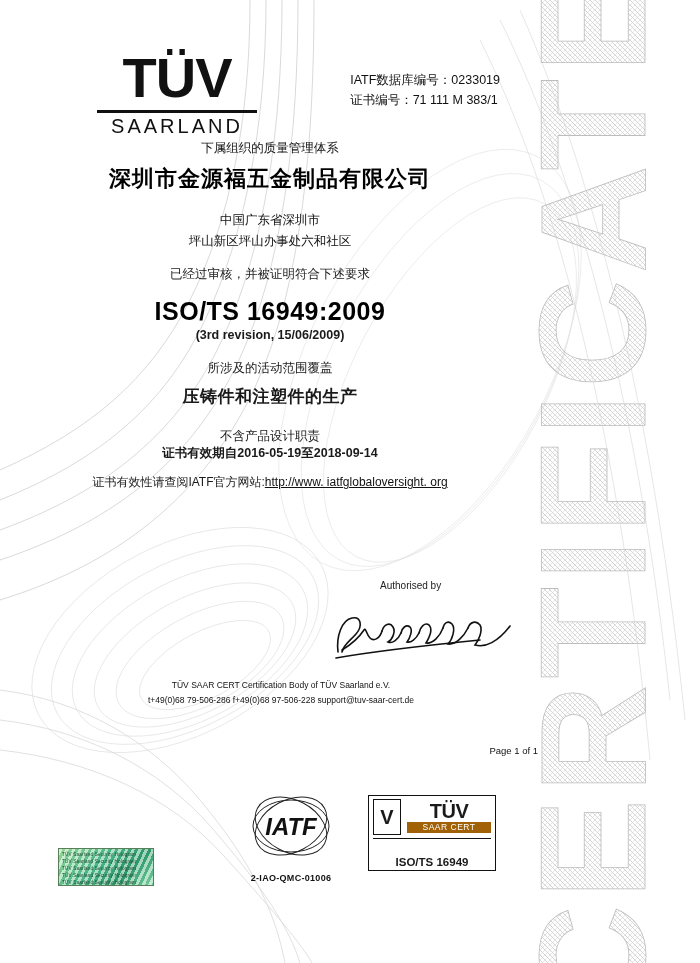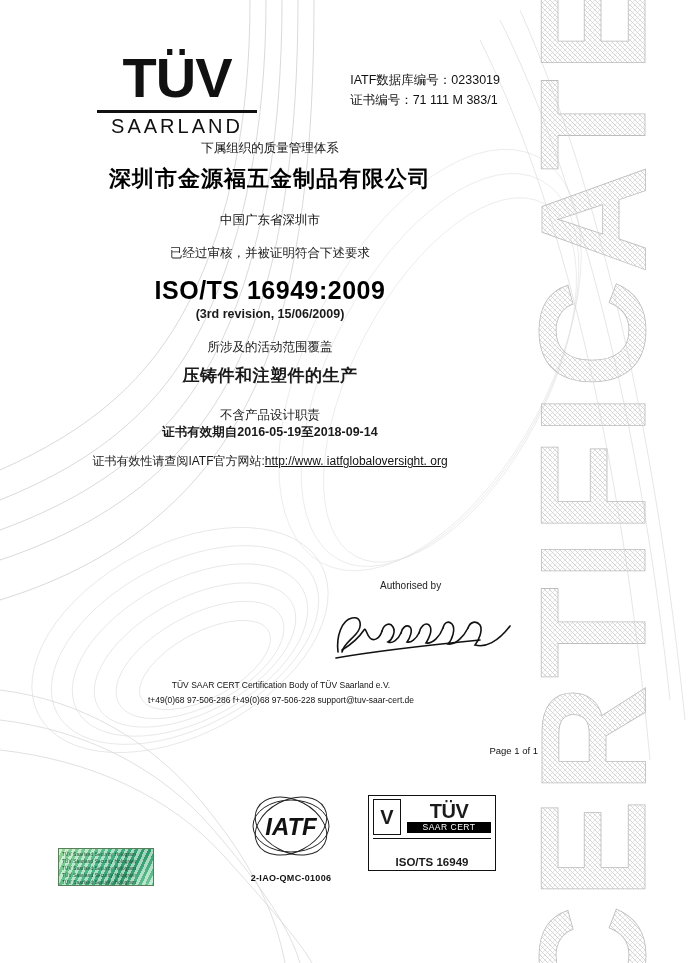--- a/index.html
+++ b/index.html
@@ -228,21 +228,21 @@
     flex: 1;
     text-align: center;
     line-height: 1;
   }
   .tuv-mark-tuv {
     font-size: 20px;
     font-weight: bold;
     letter-spacing: -0.5px;
   }
   .tuv-mark-saar {
-    background: #000000;
+    background: #a16207;
     color: #fff;
     font-size: 8.5px;
     letter-spacing: 0.5px;
     padding: 1px 0;
     margin-top: 1px;
   }
   .tuv-mark-iso {
     border-top: 1.4px solid #111;
     margin-top: 3px;
     padding-top: 17px;
@@ -337,20 +337,21 @@
     <div>证书编号：71 111 M 383/1</div>
   </div>
 
   <div class="body-col">
     <p class="line-sm">下属组织的质量管理体系</p>
 
     <div class="company">深圳市金源福五金制品有限公司</div>
 
     <div class="addr">
       <div>中国广东省深圳市</div>
+      <div>坪山新区坪山办事处六和社区</div>
     </div>
 
     <p class="conform">已经过审核，并被证明符合下述要求</p>
 
     <div class="std">ISO/TS 16949:2009</div>
     <div class="std-rev">(3rd revision, 15/06/2009)</div>
 
     <p class="scope-label">所涉及的活动范围覆盖</p>
     <div class="scope">压铸件和注塑件的生产</div>
 
@@ -375,21 +376,21 @@
         <path d="M89,33 C90,27 95,22 99,25 C103,29 99,38 96,43 C103,44 110,36 113,28"></path>
         <path d="M113,28 C114,23 118,20 122,24 C126,29 122,40 118,44 C126,45 134,36 138,28"></path>
         <path d="M138,28 C140,22 146,20 150,25 C153,30 149,40 145,45 C155,48 168,42 180,26"></path>
         <path d="M6,58 C40,52 90,46 150,40"></path>
       </g>
     </svg>
   </div>
 
   <div class="footer">
     <div>TÜV SAAR CERT Certification Body of TÜV Saarland e.V.</div>
-    <div>t+49(0)68 97-506-286  f+49(0)68 97-506-228  support@tuv-saar-cert.de</div>
+    <div>t+49(0)68 79-506-286  f+49(0)68 97-506-228  support@tuv-saar-cert.de</div>
   </div>
 
   <div class="page-num">Page 1 of 1</div>
 
   <div class="iatf-mark">
     <svg width="110" height="62" viewBox="0 0 110 62">
       <g fill="none" stroke="#222" stroke-width="1">
         <ellipse cx="55" cy="31" rx="38" ry="26"></ellipse>
         <ellipse cx="55" cy="31" rx="38" ry="26" transform="rotate(28 55 31)"></ellipse>
         <ellipse cx="55" cy="31" rx="38" ry="26" transform="rotate(-28 55 31)"></ellipse>

